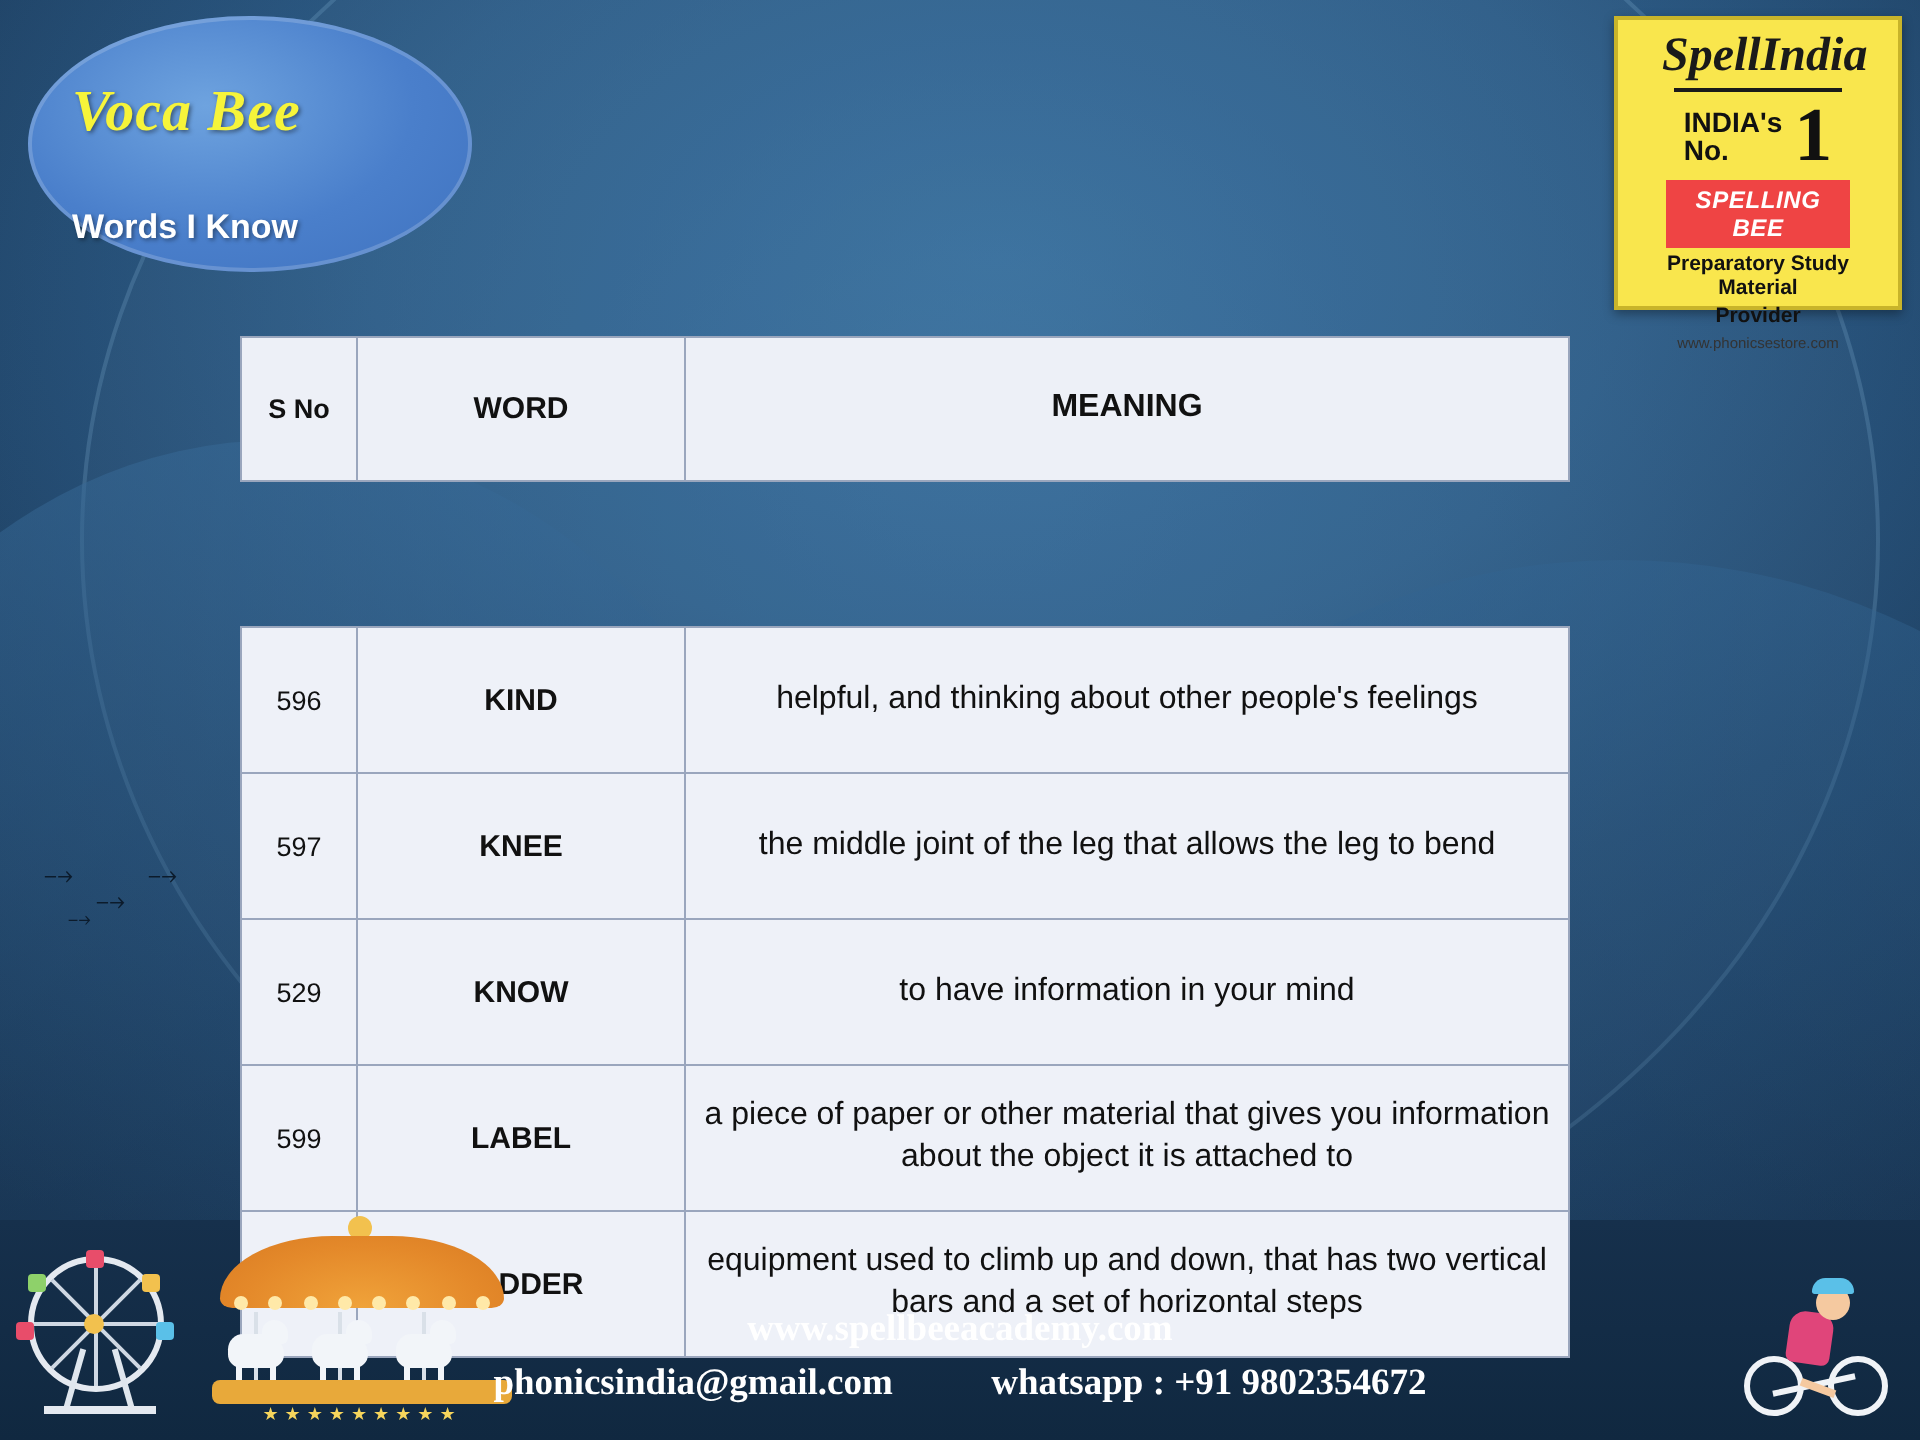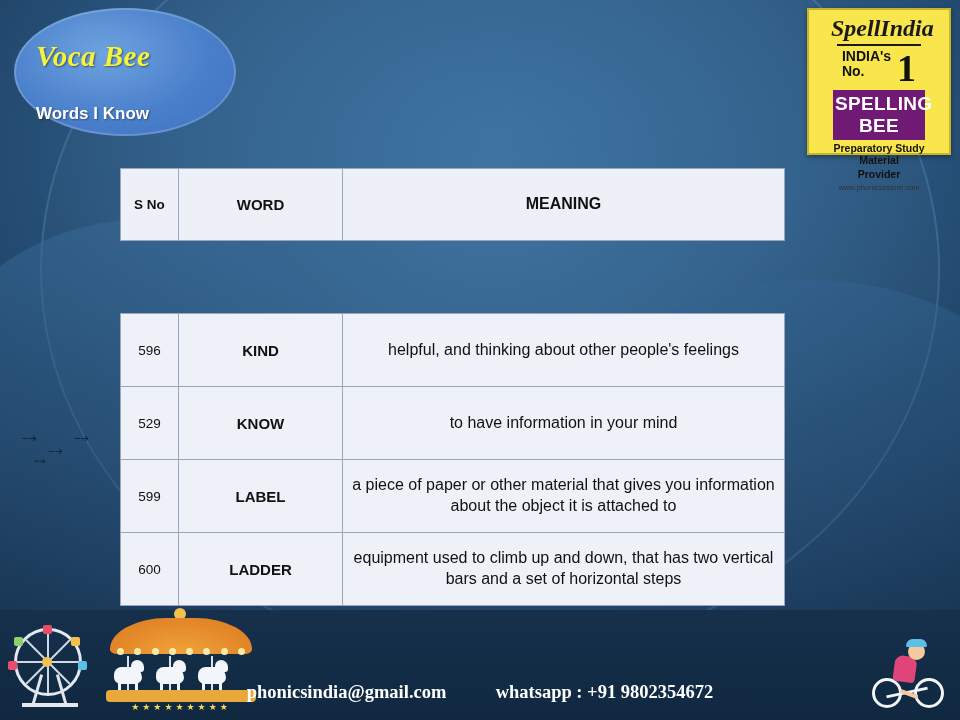--- a/index.html
+++ b/index.html
@@ -82,30 +82,31 @@
     box-shadow: 0 2px 5px rgba(0,0,0,0.35);
   }
   .logo-brand {
     font-family: "Liberation Serif", serif;
     font-size: 24px; font-weight: bold; font-style: italic;
     color: #1a1a1a; line-height: 1.05;
     margin-top: 2px;
   }
   .logo-rule { height: 2px; background: #1a1a1a; margin: 3px 6px; }
   .logo-row {
-    display: flex; justify-content: center;
+    display: flex; align-items: center; justify-content: center;
     gap: 6px; margin-top: 1px;
   }
   .logo-indias { text-align: left; font-size: 14px; font-weight: bold; color: #111; line-height: 1.05; }
   .logo-one { font-size: 38px; font-weight: bold; color: #111; font-family: "Liberation Serif", serif; line-height: 1; }
   .logo-bee {
-    background: #701a75; color: #ffffff;
-    font-size: 19px; font-weight: bold;
+    background: #ef4444; color: #ffffff;
+    font-size: 12px; font-weight: bold;
     padding: 3px 2px; margin: 3px 2px 2px;
     letter-spacing: 0.3px;
+    font-style: italic;
   }
   .logo-prep { font-size: 10.5px; font-weight: bold; color: #111; line-height: 1.15; margin-top: 2px; }
   .logo-url { font-size: 7.5px; color: #333; margin-top: 3px; }
 
   
   .bird { position: absolute; color: #0c1b2b; font-size: 14px; line-height: 1; }
 
   
   .table-wrap { position: absolute; left: 120px; top: 168px; width: 720px; }
   table { border-collapse: collapse; width: 665px; table-layout: fixed; }
@@ -248,20 +249,25 @@
       <tbody>
         <tr class="spacer-row">
           <td></td>
           <td></td>
           <td></td>
         </tr>
         <tr>
           <td class="col-sno">596</td>
           <td class="col-word">KIND</td>
           <td class="col-mean">helpful, and thinking about other people's feelings</td>
+        </tr>
+        <tr>
+          <td class="col-sno">597</td>
+          <td class="col-word">KNEE</td>
+          <td class="col-mean">the middle joint of the leg that allows the leg to bend</td>
         </tr>
         <tr>
           <td class="col-sno">529</td>
           <td class="col-word">KNOW</td>
           <td class="col-mean">to have information in your mind</td>
         </tr>
         <tr>
           <td class="col-sno">599</td>
           <td class="col-word">LABEL</td>
           <td class="col-mean">a piece of paper or other material that gives you information about the object it is attached to</td>
@@ -330,19 +336,20 @@
   <div class="bike">
     <div class="wheel l"></div>
     <div class="wheel r"></div>
     <div class="frame"></div>
     <div class="kid-leg"></div>
     <div class="kid-body"></div>
     <div class="kid-head"></div>
     <div class="kid-hat"></div>
   </div>
 
+  <div class="footer-web">www.spellbeeacademy.com</div>
   <div class="footer-contact">
     <span>phonicsindia@gmail.com</span>
     <span class="gap"></span>
     <span>whatsapp : +91 9802354672</span>
   </div>
 
 </div>
 
 </body></html>

